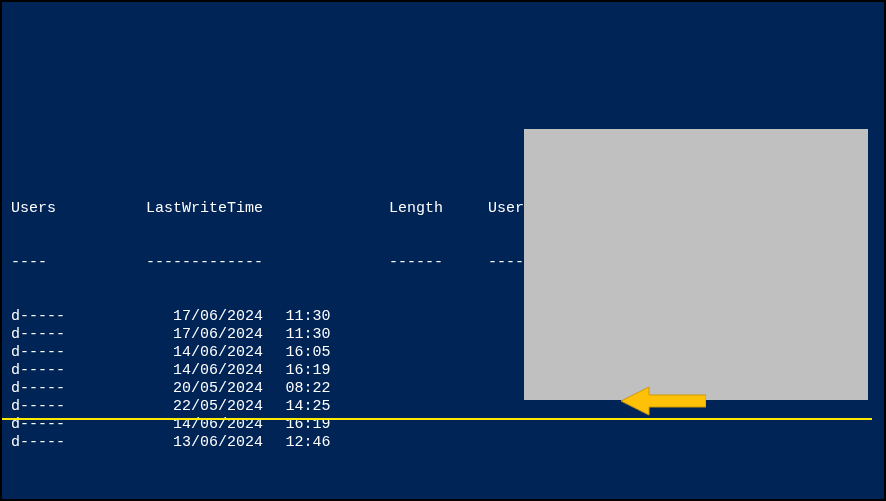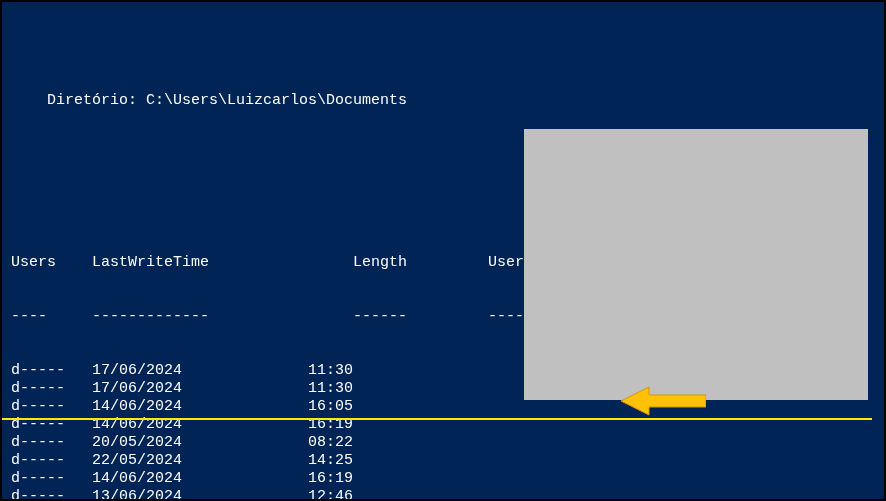--- a/index.html
+++ b/index.html
@@ -34,23 +34,23 @@
     }
     .blank-line {
       height: 18px;
     }
     .header-row, .data-row, .dir-line, .prompt-line {
       height: 18px;
       line-height: 18px;
       white-space: pre;
     }
     .col-mode { display: inline-block; width: 81px; }
-    .col-date { display: inline-block; width: 171px; }
-    .col-time { display: inline-block; width: 90px; text-align: right; }
-    .col-length { display: inline-block; width: 126px; text-align: left; }
+    .col-date { display: inline-block; width: 171px; text-align: right; }
+    .col-time { display: inline-block; width: 90px; text-align: center; }
+    .col-length { display: inline-block; width: 126px; text-align: center; }
     .col-name { display: inline-block; padding-left: 9px; }
     .redacted-box {
       position: absolute;
       top: 127px;
       left: 522px;
       width: 344px;
       height: 271px;
       background: #c0c0c0;
       z-index: 5;
     }
@@ -75,21 +75,20 @@
     .pad-left {
       padding-left: 9px;
     }
   </style>
 </head>
 <body>
 
 <div class="terminal">
   <div class="content">
     <div class="blank-line"></div>
-    <div class="dir-line pad-left">    Diretório: C:\Users\Luizcarlos\Documents</div>
     <div class="blank-line"></div>
     <div class="blank-line"></div>
     <div class="header-row pad-left"><span class="col-mode">Users</span><span class="col-date">LastWriteTime</span><span class="col-time"></span><span class="col-length">Length</span><span class="col-name">Users</span></div>
     <div class="header-row pad-left"><span class="col-mode">----</span><span class="col-date">-------------</span><span class="col-time"></span><span class="col-length">------</span><span class="col-name">----</span></div>
     <div id="rows-container"><div class="data-row pad-left"><span class="col-mode">d-----</span><span class="col-date">17/06/2024</span><span class="col-time">11:30</span><span class="col-length"></span><span class="col-name"></span></div><div class="data-row pad-left"><span class="col-mode">d-----</span><span class="col-date">17/06/2024</span><span class="col-time">11:30</span><span class="col-length"></span><span class="col-name"></span></div><div class="data-row pad-left"><span class="col-mode">d-----</span><span class="col-date">14/06/2024</span><span class="col-time">16:05</span><span class="col-length"></span><span class="col-name"></span></div><div class="data-row pad-left"><span class="col-mode">d-----</span><span class="col-date">14/06/2024</span><span class="col-time">16:19</span><span class="col-length"></span><span class="col-name"></span></div><div class="data-row pad-left"><span class="col-mode">d-----</span><span class="col-date">20/05/2024</span><span class="col-time">08:22</span><span class="col-length"></span><span class="col-name"></span></div><div class="data-row pad-left"><span class="col-mode">d-----</span><span class="col-date">22/05/2024</span><span class="col-time">14:25</span><span class="col-length"></span><span class="col-name"></span></div><div class="data-row pad-left"><span class="col-mode">d-----</span><span class="col-date">14/06/2024</span><span class="col-time">16:19</span><span class="col-length"></span><span class="col-name"></span></div><div class="data-row pad-left"><span class="col-mode">d-----</span><span class="col-date">13/06/2024</span><span class="col-time">12:46</span><span class="col-length"></span><span class="col-name"></span></div></div>
     
     
     
   </div>
   <div class="redacted-box"></div>

